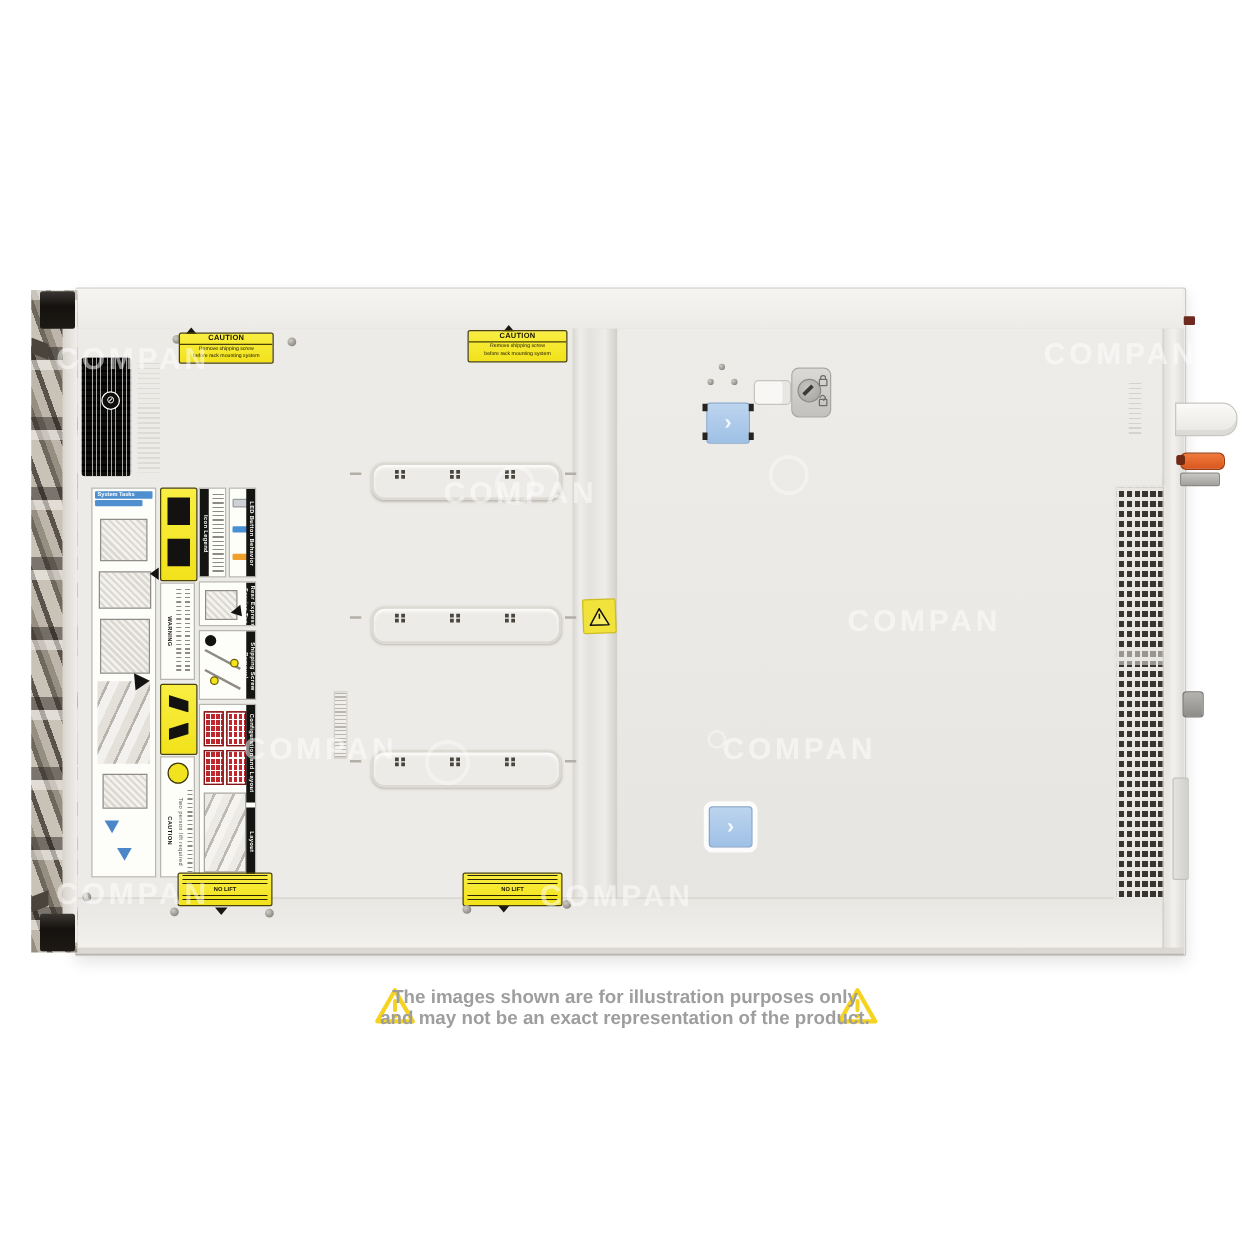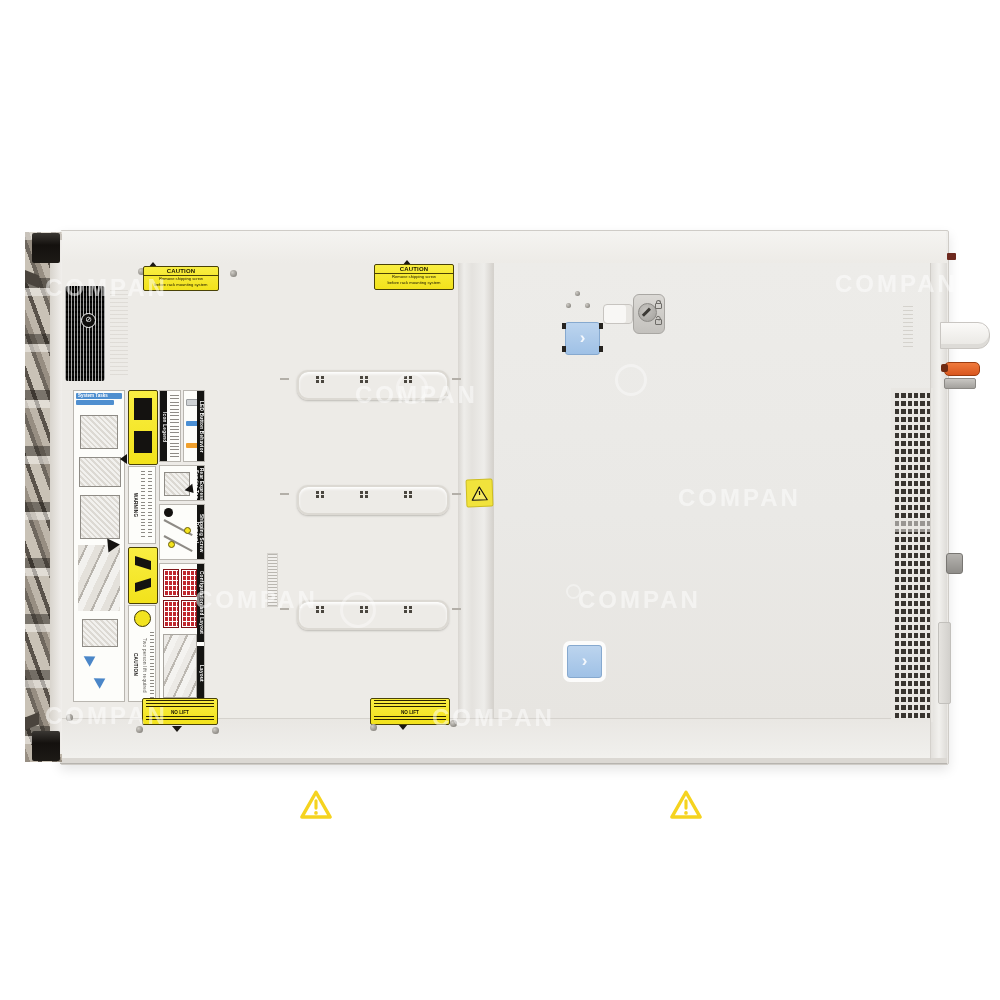--- a/index.html
+++ b/index.html
@@ -302,15 +302,17 @@
     <path d="M12 2 L22 19.5 H2 Z" fill="none" stroke="#f5d31f" stroke-width="2.4" stroke-linejoin="round"></path>
     <path d="M12 8v5.2" stroke="#f5d31f" stroke-width="2.2" stroke-linecap="round"></path>
     <circle cx="12" cy="16.6" r="1.3" fill="#f5d31f"></circle>
   </svg>
   <svg class="abs" style="left:669px;top:789px;" width="34" height="32" viewBox="0 0 24 22">
     <path d="M12 2 L22 19.5 H2 Z" fill="none" stroke="#f5d31f" stroke-width="2.4" stroke-linejoin="round"></path>
     <path d="M12 8v5.2" stroke="#f5d31f" stroke-width="2.2" stroke-linecap="round"></path>
     <circle cx="12" cy="16.6" r="1.3" fill="#f5d31f"></circle>
   </svg>
   <div class="abs" id="disclaimer-text">
+    <div>The images shown are for illustration purposes only</div>
+    <div>and may not be an exact representation of the product.</div>
   </div>
 
 </div>
 
 </body></html>

